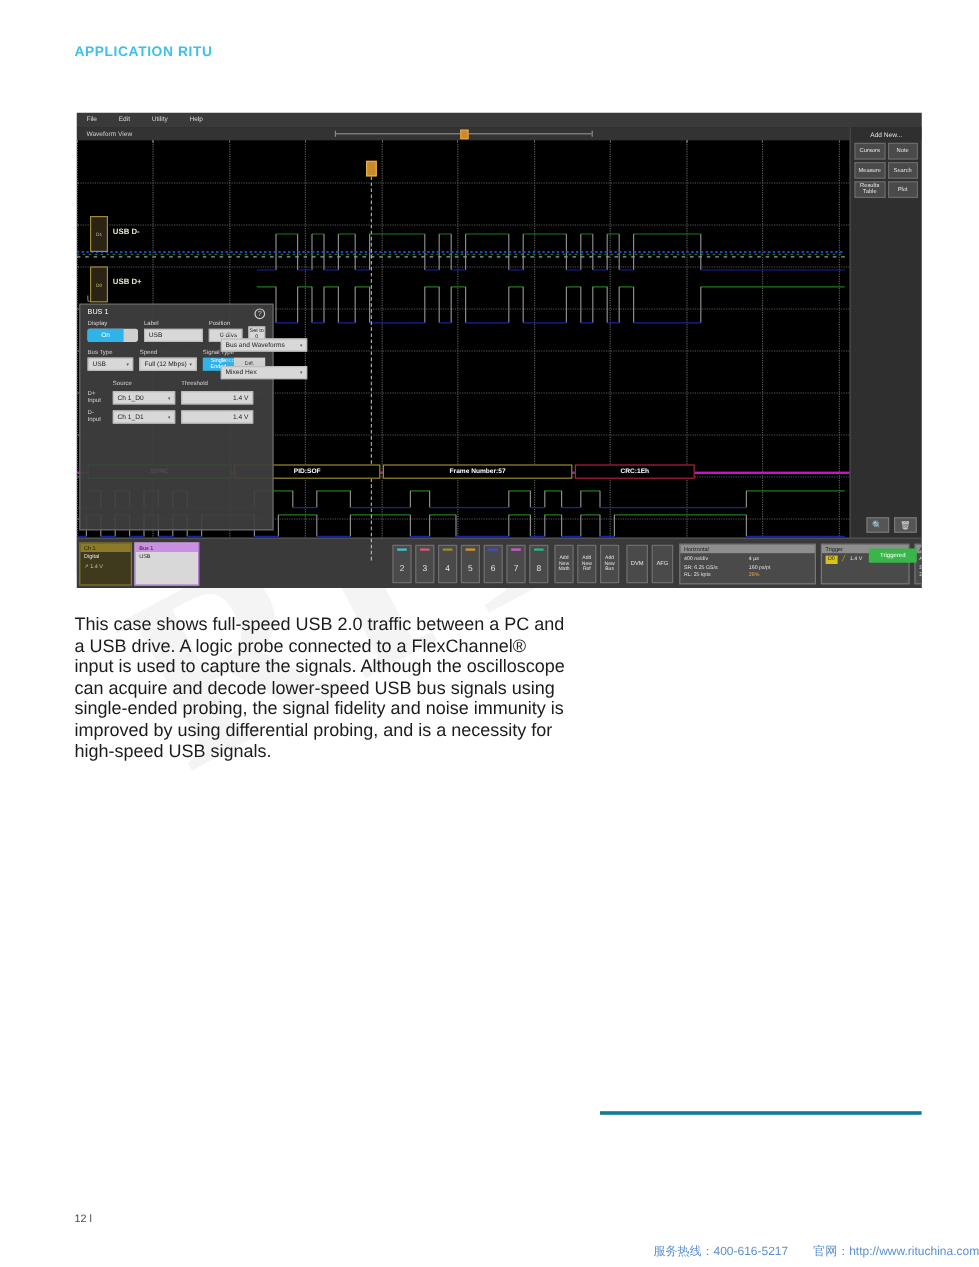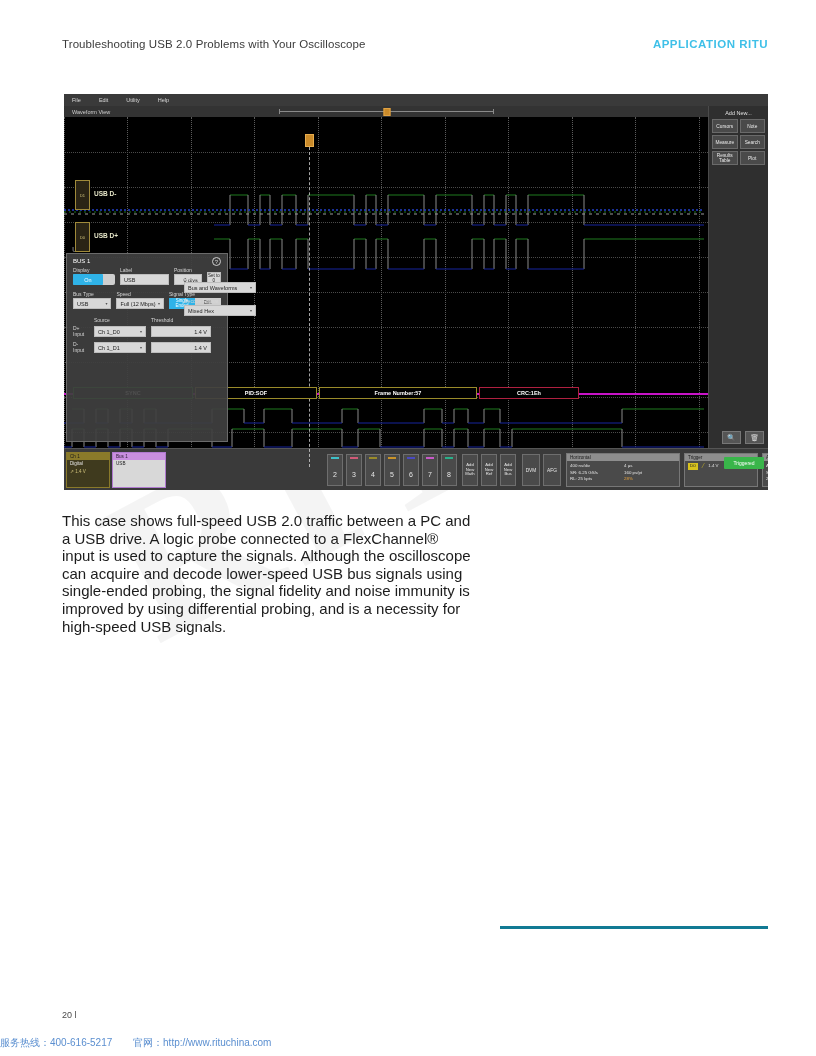--- a/index.html
+++ b/index.html
@@ -236,30 +236,29 @@
   .tblwrap { position:absolute; left:500px; top:518px; width:268px; }
   .tbl-bottom {
     position:absolute; left:500px; top:926px; width:268px; height:3px; background:#127a94;
   }
 
   
   .pagenum {
     position:absolute; left:62px; top:1010px; font-size:9px; color:#4a4a4a;
   }
   .footer {
-    position:absolute; left:0; right:0; top:1036px; text-align:left;
+    position:absolute; left:0; right:0; top:1036px; text-align:right;
     font-size:10px; color:#5b8fd0;
   }
   .footer .fa { margin-right:18px; }
 </style>
 </head>
 <body>
 
 <div class="page-header">
-  <div class="doc-title">Troubleshooting USB 2.0 Problems with Your Oscilloscope</div>
   <div class="app-note">APPLICATION RITU</div>
 </div>
 
 <div class="watermark">RITU</div>
 
 <div class="scope">
 
   <div class="menubar">
     <span>File</span>
     <span>Edit</span>
@@ -587,17 +586,17 @@
   </div>
 </div>
 
 <div class="bodycopy">This case shows full-speed USB 2.0 traffic between a PC and a USB drive. A logic probe connected to a FlexChannel® input is used to capture the signals. Although the oscilloscope can acquire and decode lower-speed USB bus signals using single-ended probing, the signal fidelity and noise immunity is improved by using differential probing, and is a necessity for high-speed USB signals.</div>
 
 <div class="tblwrap">
 
 </div>
 <div class="tbl-bottom"></div>
 
-<div class="pagenum">20  l</div>
+<div class="pagenum">12  l</div>
 <div class="footer">
   <span class="fa">服务热线：400-616-5217</span>
   <span>官网：http://www.rituchina.com</span>
 </div>
 
 </body></html>

